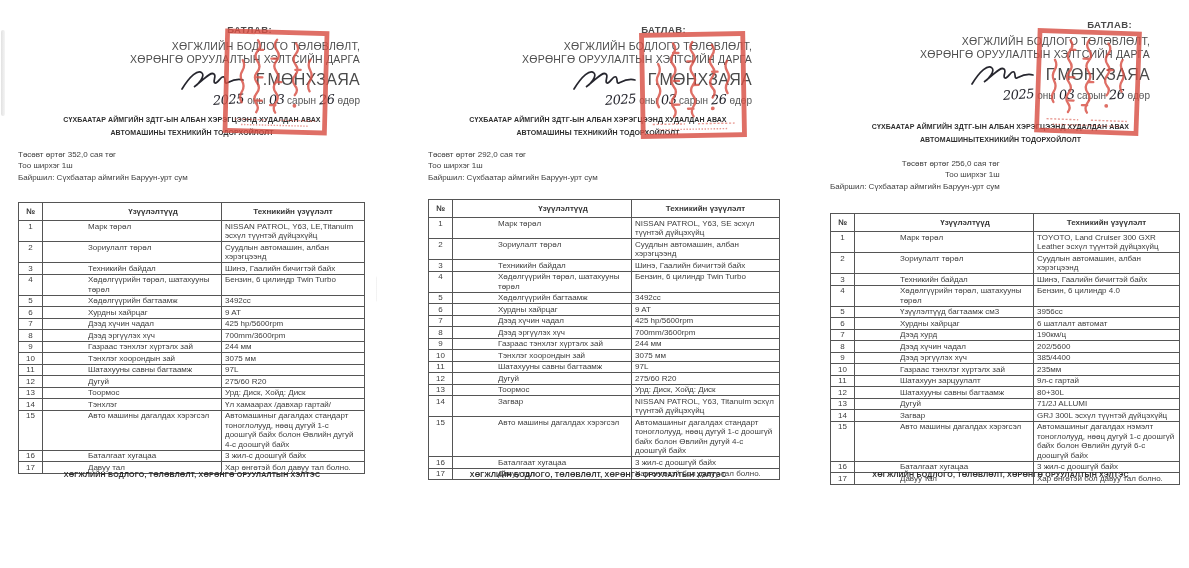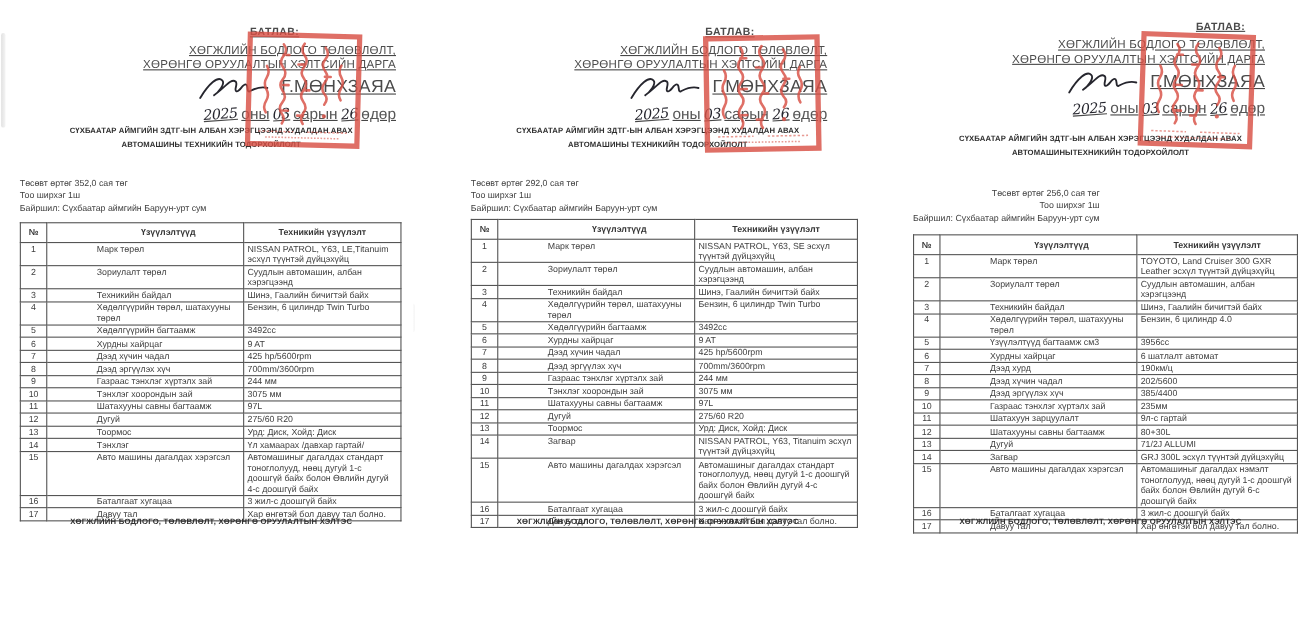--- a/index.html
+++ b/index.html
@@ -6,50 +6,50 @@
   body{
     width:1189px;height:568px;position:relative;overflow:hidden;
     background:#ffffff;font-family:"Liberation Sans",sans-serif;
   }
   .page{position:absolute;top:0;height:568px;background:#ffffff;color:#3b3b3b;}
   .page-a{left:8px;width:368px;}
   .page-b{left:408px;width:380px;}
   .page-c{left:812px;width:377px;}
 
   
-  .hdr{position:absolute;text-align:right;color:#474747;z-index:2;text-decoration:underline;}
+  .hdr{position:absolute;text-align:right;color:#474747;z-index:2;}
   .page-a .hdr{top:24px;right:16px;}
   .page-b .hdr{top:24px;right:36px;}
   .page-c .hdr{top:19px;right:39px;}
   .batlav{font-size:9.5px;font-weight:bold;letter-spacing:.4px;color:#4a4a4a;margin-bottom:5px;}
   .page-a .batlav{padding-right:88px;}
   .page-b .batlav{padding-right:66px;}
   .page-c .batlav{padding-right:18px;}
   .hline{font-size:10.5px;line-height:12.5px;letter-spacing:.2px;color:#4d4d4d;}
   .sigrow{display:flex;justify-content:flex-end;align-items:center;gap:10px;height:24px;margin-top:3px;position:relative;z-index:7;}
   .sig{width:66px;height:24px;}
   .hname{font-size:16px;color:#4a4a4a;letter-spacing:.3px;}
   .daterow{display:flex;justify-content:flex-end;align-items:baseline;gap:3px;margin-top:3px;position:relative;z-index:7;}
-  .dword{font-size:14px;color:#565656;}
+  .dword{font-size:10px;color:#565656;}
   .hw{font-family:"DejaVu Serif",serif;font-style:italic;font-size:13px;line-height:10px;
       color:#26262e;display:inline-block;transform:rotate(-4deg);letter-spacing:-.5px;}
 
   
   .stamp{position:absolute;z-index:5;opacity:.82;}
   .page-a .stamp{left:213px;top:26px;width:110px;height:112px;transform:rotate(1.5deg);}
   .page-b .stamp{left:229px;top:27px;width:112px;height:116px;transform:rotate(-1deg);}
   .page-c .stamp{left:221px;top:25px;width:110px;height:114px;transform:rotate(2deg);}
 
   .title{position:absolute;left:0;right:0;text-align:center;font-weight:bold;
          font-size:7px;line-height:12.5px;color:#2f2f2f;letter-spacing:.1px;z-index:1;}
   .page-a .title{top:114px;}
   .page-b .title{top:114px;}
   .page-c .title{top:121px;}
 
-  .budget{position:absolute;font-size:8px;line-height:11.4px;color:#404040;margin-top:12px;}
+  .budget{position:absolute;font-size:8px;line-height:11.4px;color:#404040;}
   .page-a .budget{left:10px;top:149px;}
   .page-b .budget{left:20px;top:149px;}
   .page-c .budget{left:18px;top:158px;text-align:right;}
 
   .tablewrap{position:absolute;}
   .page-a .tablewrap{left:10px;right:11px;top:202px;}
   .page-b .tablewrap{left:20px;right:8px;top:199px;}
   .page-c .tablewrap{left:18px;right:9px;top:213px;}
   table{width:100%;border-collapse:collapse;table-layout:fixed;}
   th,td{border:1px solid #555555;font-size:8px;padding:.5px 3px;vertical-align:top;color:#3e3e3e;}

